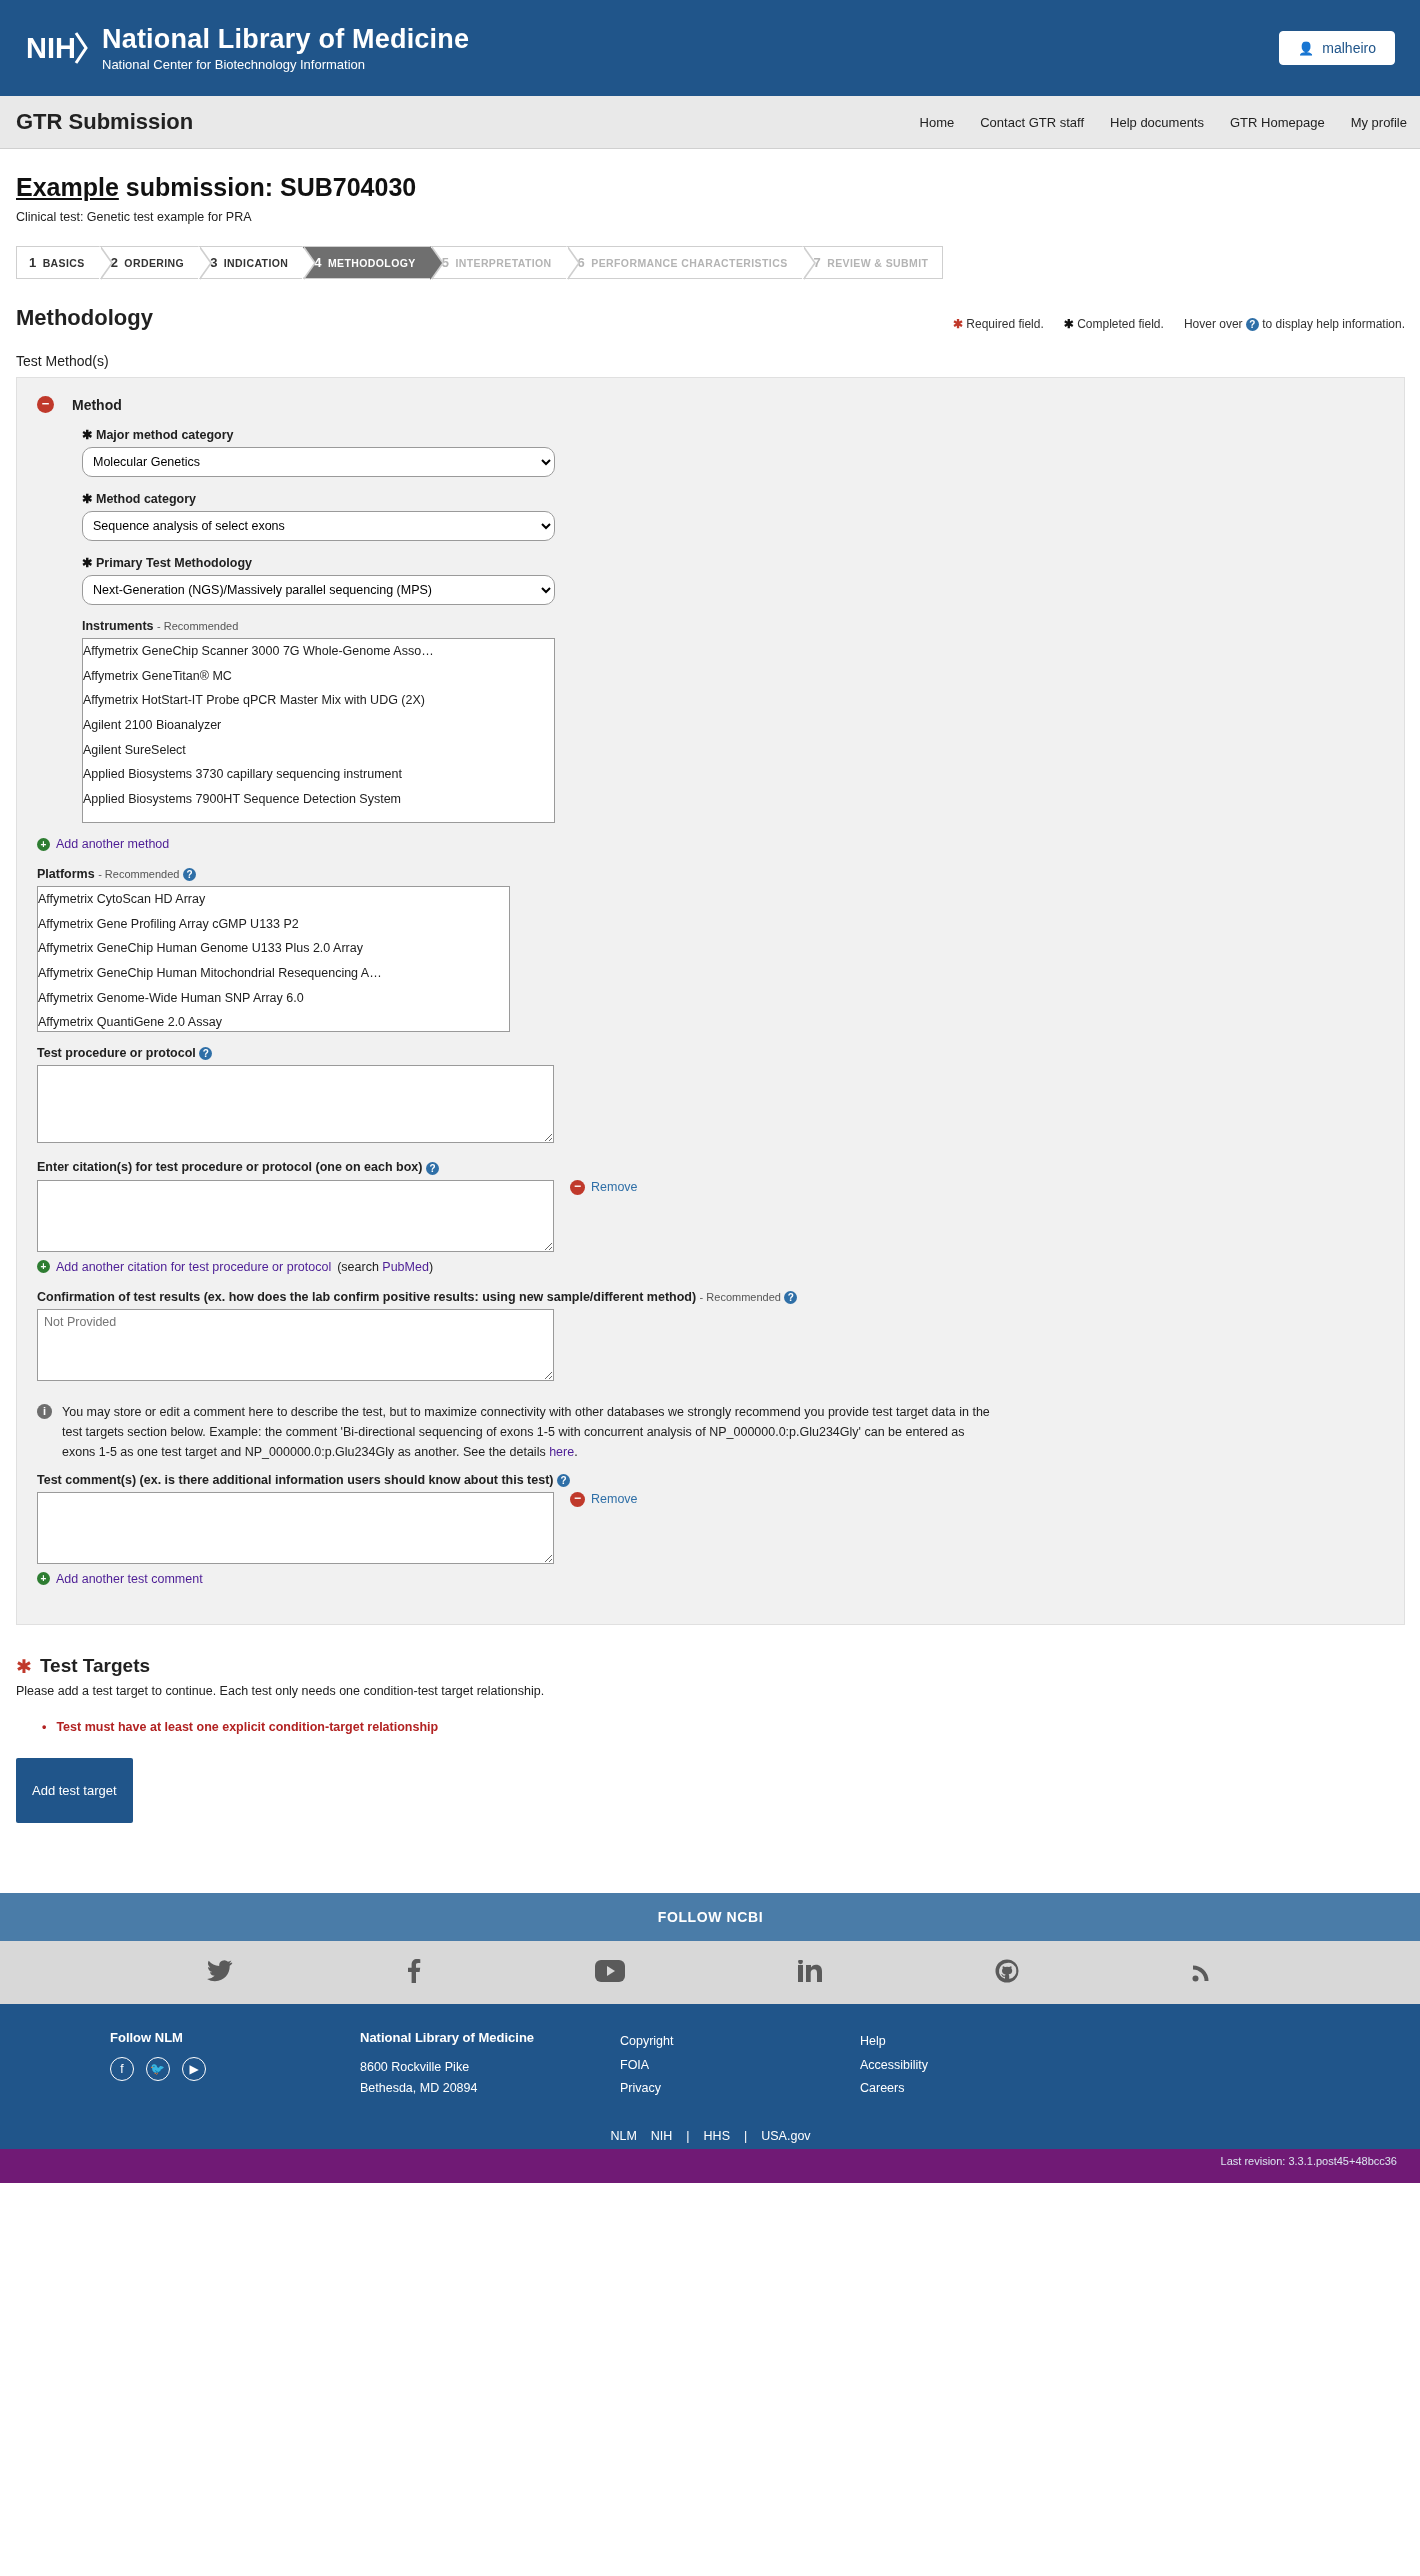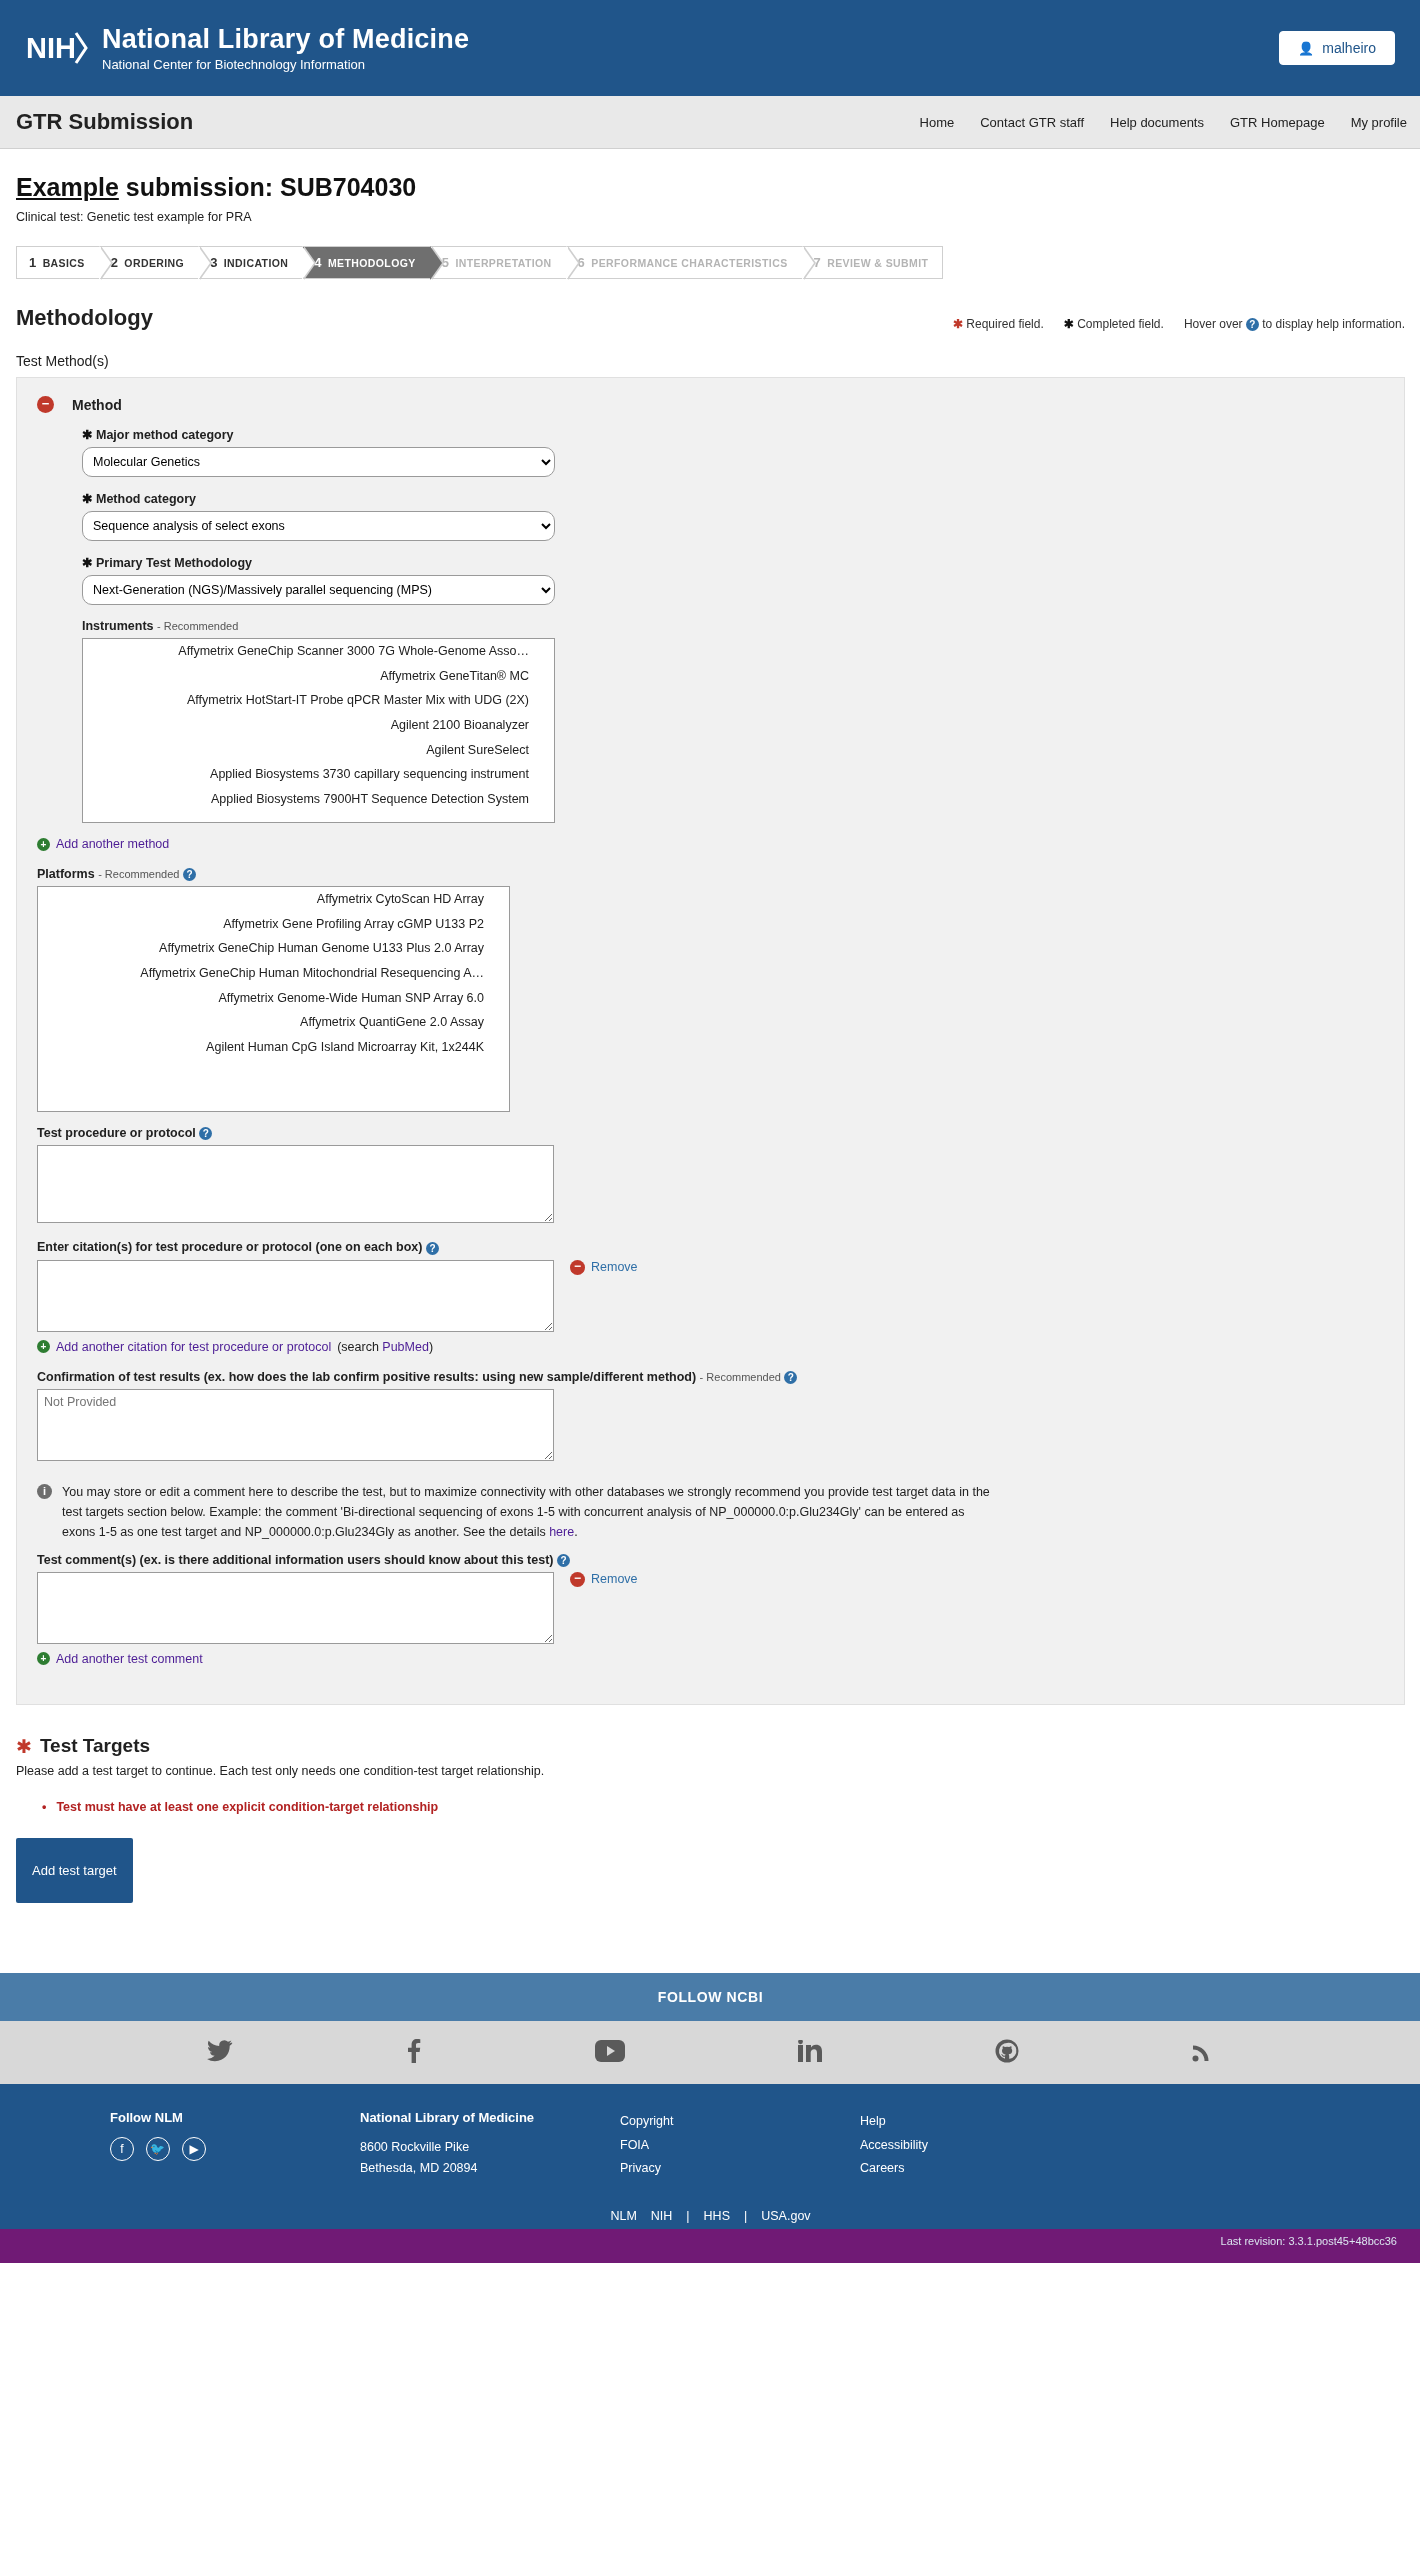--- a/index.html
+++ b/index.html
@@ -172,22 +172,22 @@
   }
 
   .listbox {
     border:1px solid #9a9a9a;
     background:#fff;
     width:473px;
     height:185px;
     overflow-y:scroll;
     font-size:12.5px;
   }
-  .listbox.platforms { width:473px; height:226px; }
-  .listbox .opt { padding:2px 25px; line-height:1.65; white-space:nowrap; overflow:hidden; text-overflow:ellipsis; cursor:pointer;text-align:right; }
+  .listbox.platforms { width:473px; height:146px; }
+  .listbox .opt { padding:2px 0; line-height:1.65; white-space:nowrap; overflow:hidden; text-overflow:ellipsis; cursor:pointer; }
 
   .link { color:#4c1d95; text-decoration:none; cursor:pointer; }
   .add-row { margin:8px 0 16px 0; font-size:12.5px; display:flex; align-items:center; gap:6px; }
 
   textarea.ta {
     font-family:"Liberation Sans", sans-serif;
     font-size:12.5px;
     border:1px solid #9a9a9a;
     background:#fff;
     width:517px;

